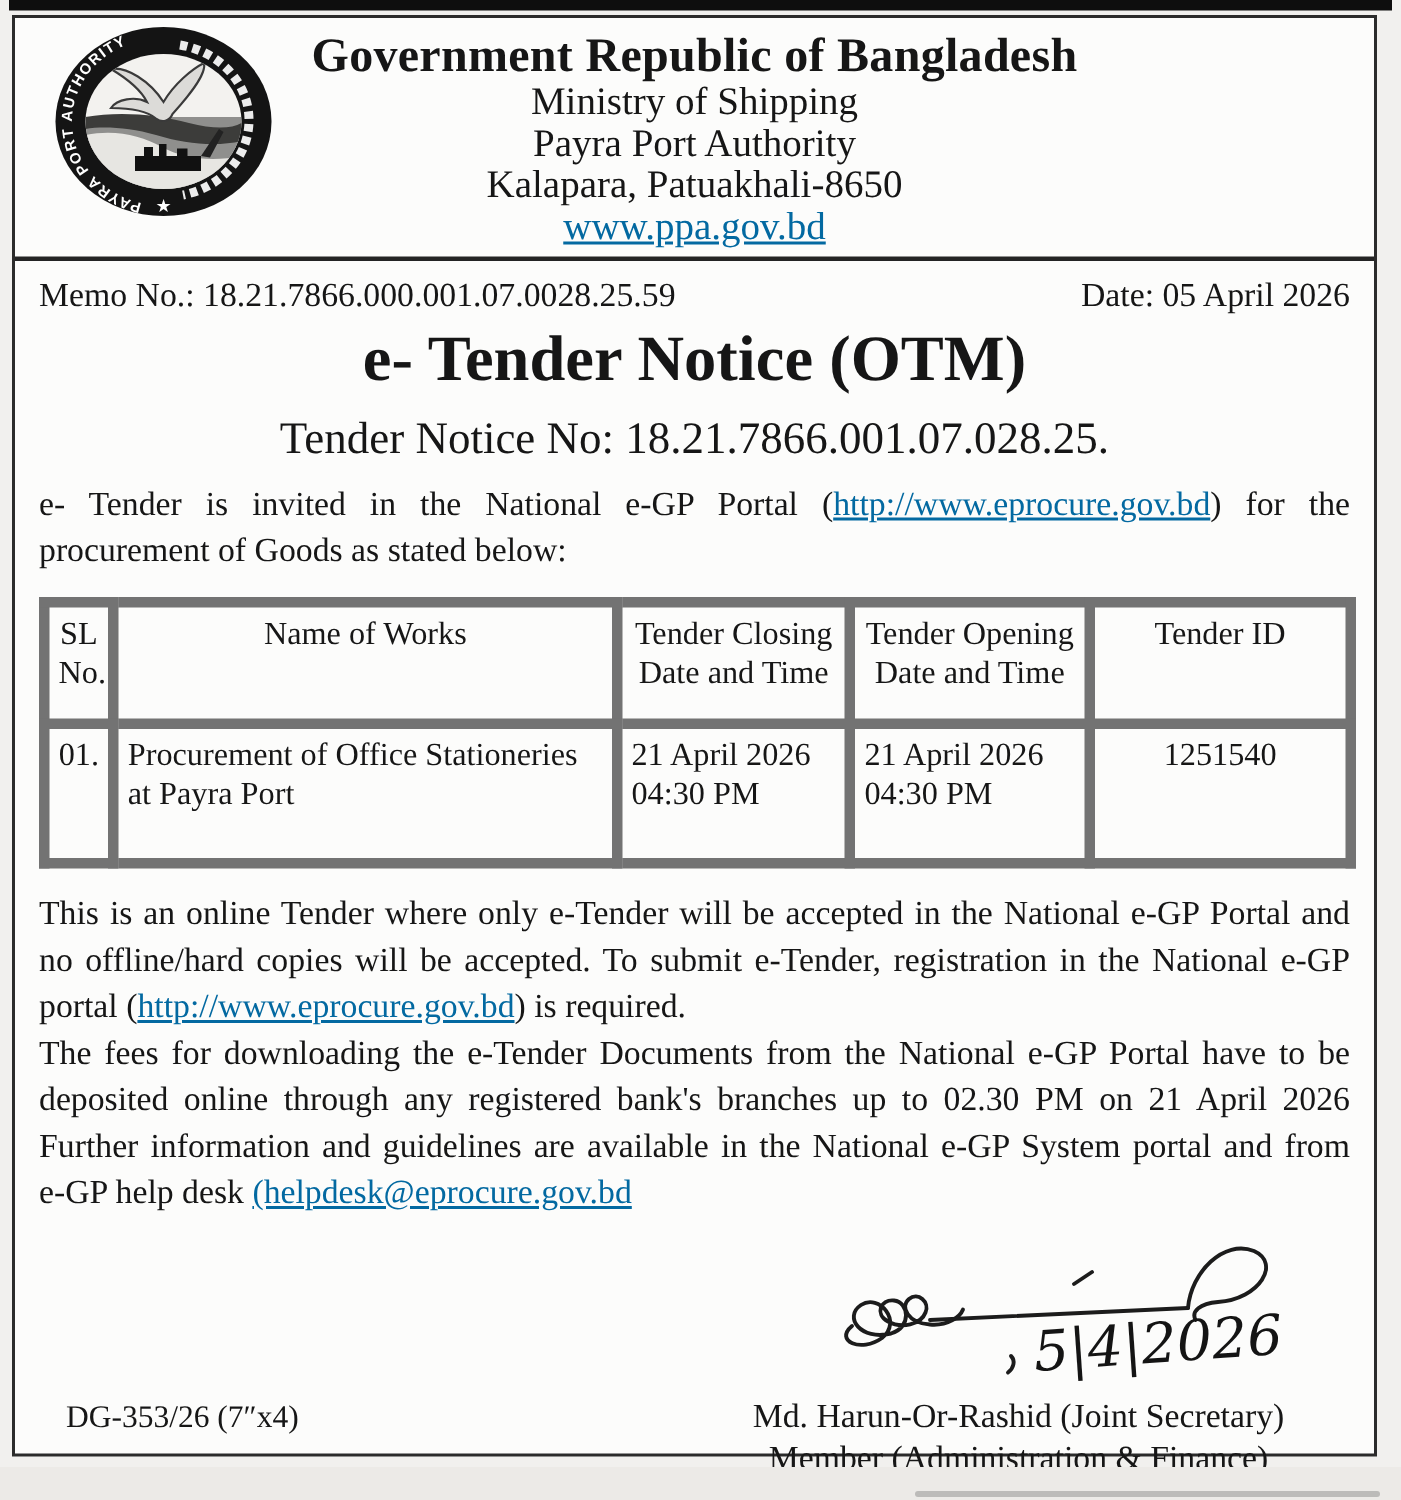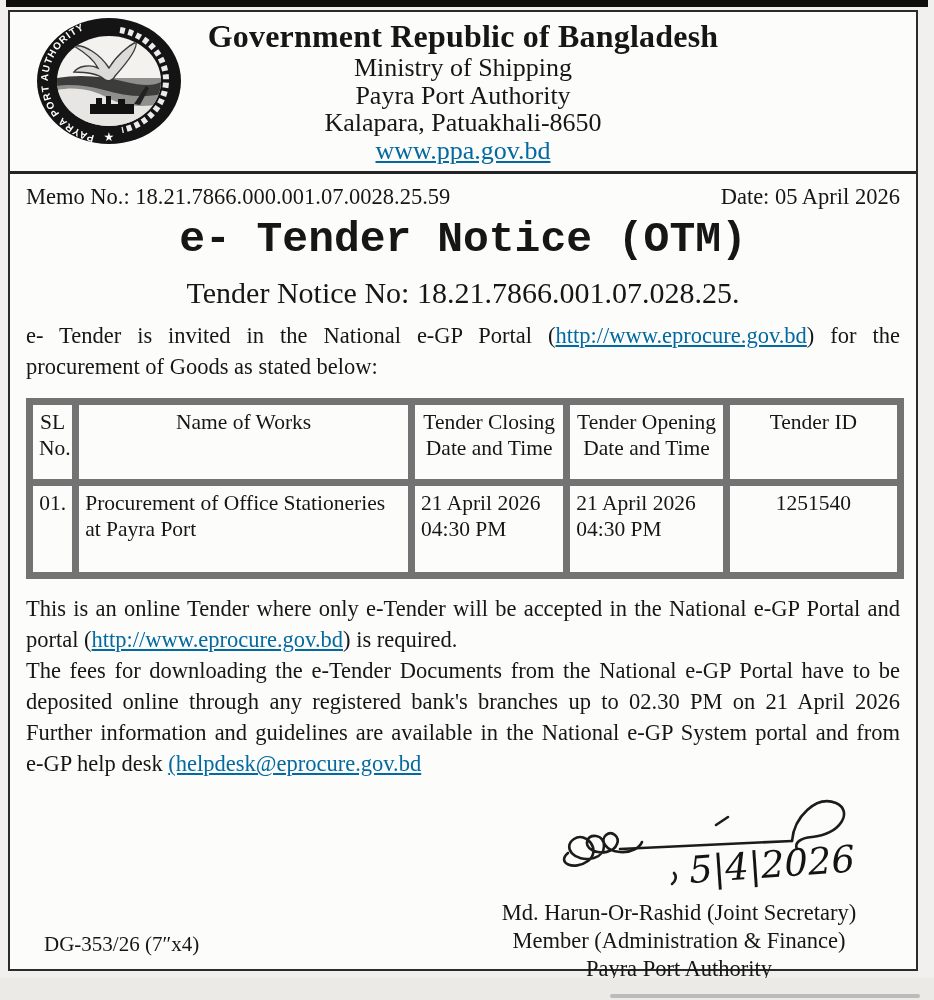--- a/index.html
+++ b/index.html
@@ -17,21 +17,21 @@
   
   .hdr{position:relative;text-align:center;padding-top:6px;height:146px;}
   .seal{position:absolute;left:24px;top:4px;width:150px;height:130px;}
   .hdr-title{font-size:32px;font-weight:bold;line-height:36px;letter-spacing:.2px;}
   .hdr-line{font-size:26px;line-height:27.5px;}
   .hdr-site a, .lnk{color:#0369a1;}
   .hdr-sep{border-bottom:3px solid #242424;margin-top:7px;}
   
   .memo-row{display:flex;justify-content:space-between;padding:10px 16px 0 16px;font-size:22.5px;}
   
-  .main-title{text-align:center;font-size:43px;font-weight:bold;margin-top:6px;line-height:48px;font-family:Liberation Mono, monospace;}
+  .main-title{text-align:center;font-size:43px;font-weight:bold;margin-top:6px;line-height:48px;}
   .sub-title{text-align:center;font-size:30px;margin-top:12px;line-height:34px;}
   
   .para{margin:10px 16px 0 16px;font-size:22.5px;line-height:31px;}
   .para .jl{text-align:justify;text-align-last:justify;}
   .para .nl{text-align:left;}
   
   table.tnd{border-collapse:collapse;margin:16px 16px 0 16px;width:878px;table-layout:fixed;
     font-size:21.5px;line-height:26px;}
   table.tnd th,table.tnd td{border:7px solid #737373;vertical-align:top;padding:4px 6px;}
   table.tnd th{font-weight:normal;text-align:center;height:66px;}
@@ -134,20 +134,21 @@
         <div>21 April 2026</div>
         <div>04:30 PM</div>
       </td>
       <td class="cell-center">1251540</td>
     </tr>
   </tbody>
     </table>
 
   <div class="para" style="margin-top:14px;">
     <div class="jl">This is an online Tender where only e-Tender will be accepted in the National e-GP Portal and</div>
+    <div class="jl">no offline/hard copies will be accepted. To submit e-Tender, registration in the National e-GP</div>
     <div class="nl"><span>portal (</span><a href="#" class="lnk">http://www.eprocure.gov.bd</a><span>) is required.</span></div>
   </div>
 
   <div class="para" style="margin-top:0;">
     <div class="jl">The fees for downloading the e-Tender Documents from the National e-GP Portal have to be</div>
     <div class="jl">deposited online through any registered bank's branches up to 02.30 PM on 21 April 2026</div>
     <div class="jl">Further information and guidelines are available in the National e-GP System portal and from</div>
     <div class="nl"><span>e-GP help desk </span><a href="#" class="lnk">(helpdesk@eprocure.gov.bd</a></div>
   </div>
 

